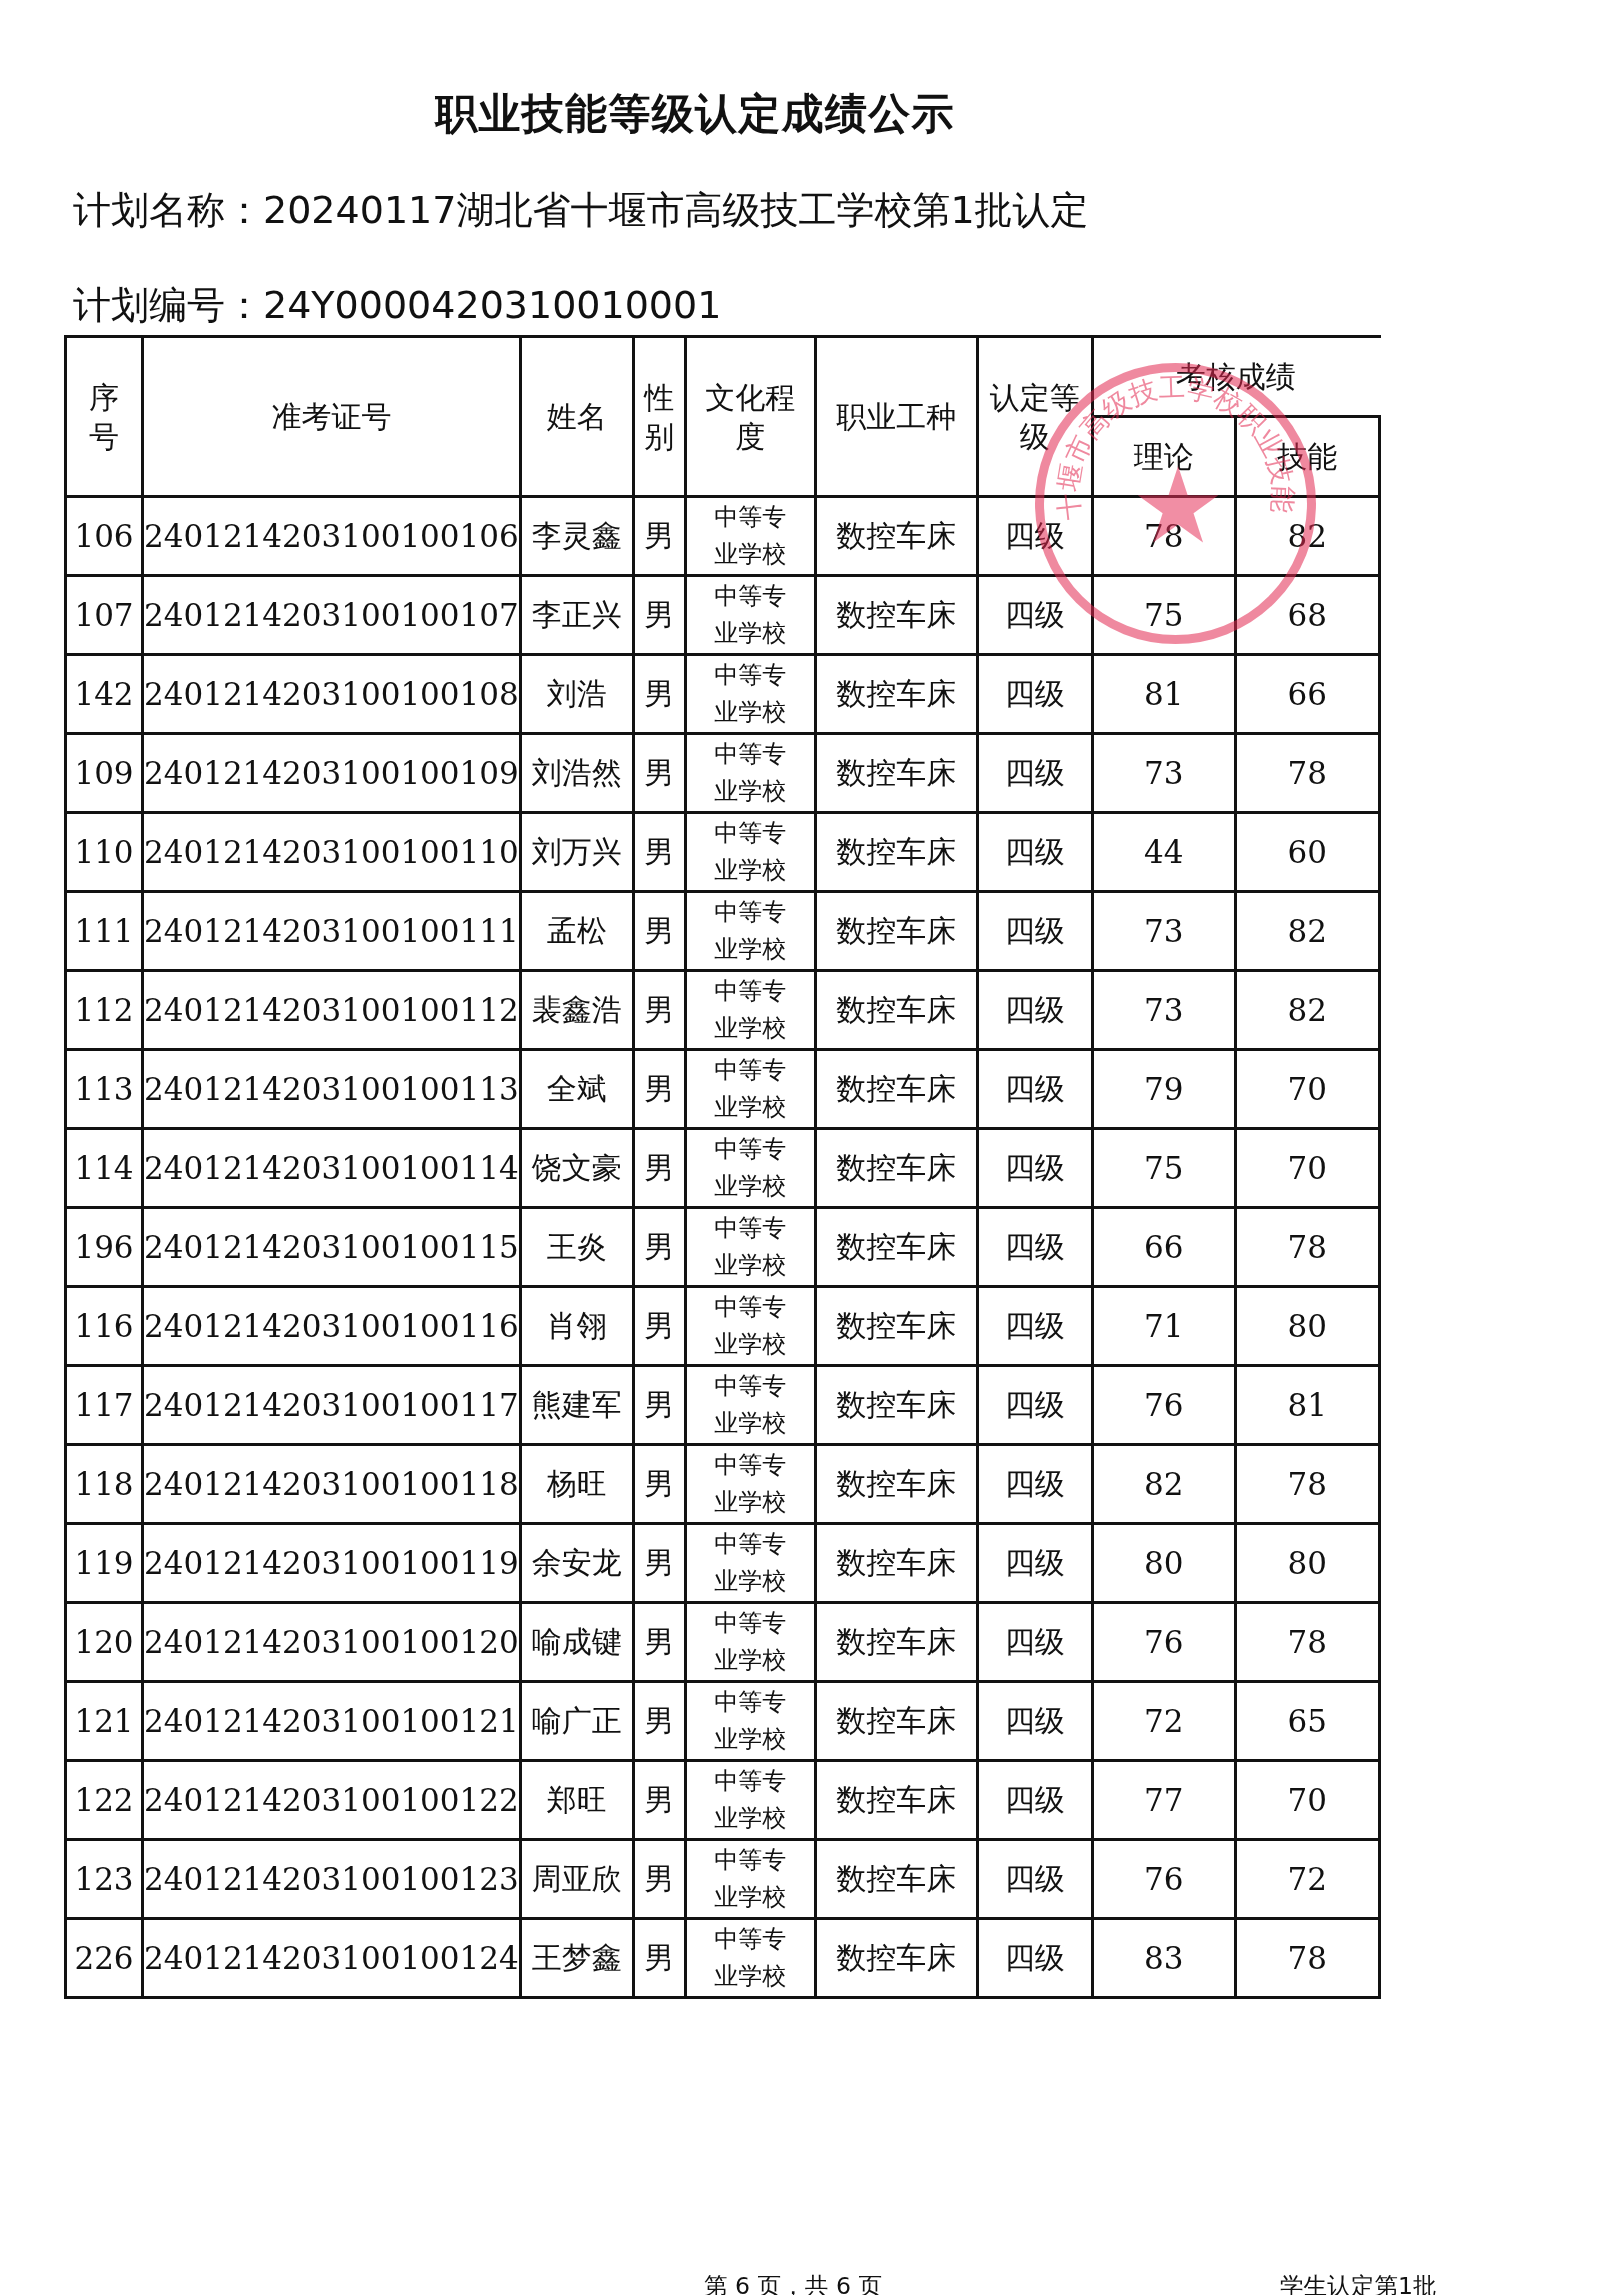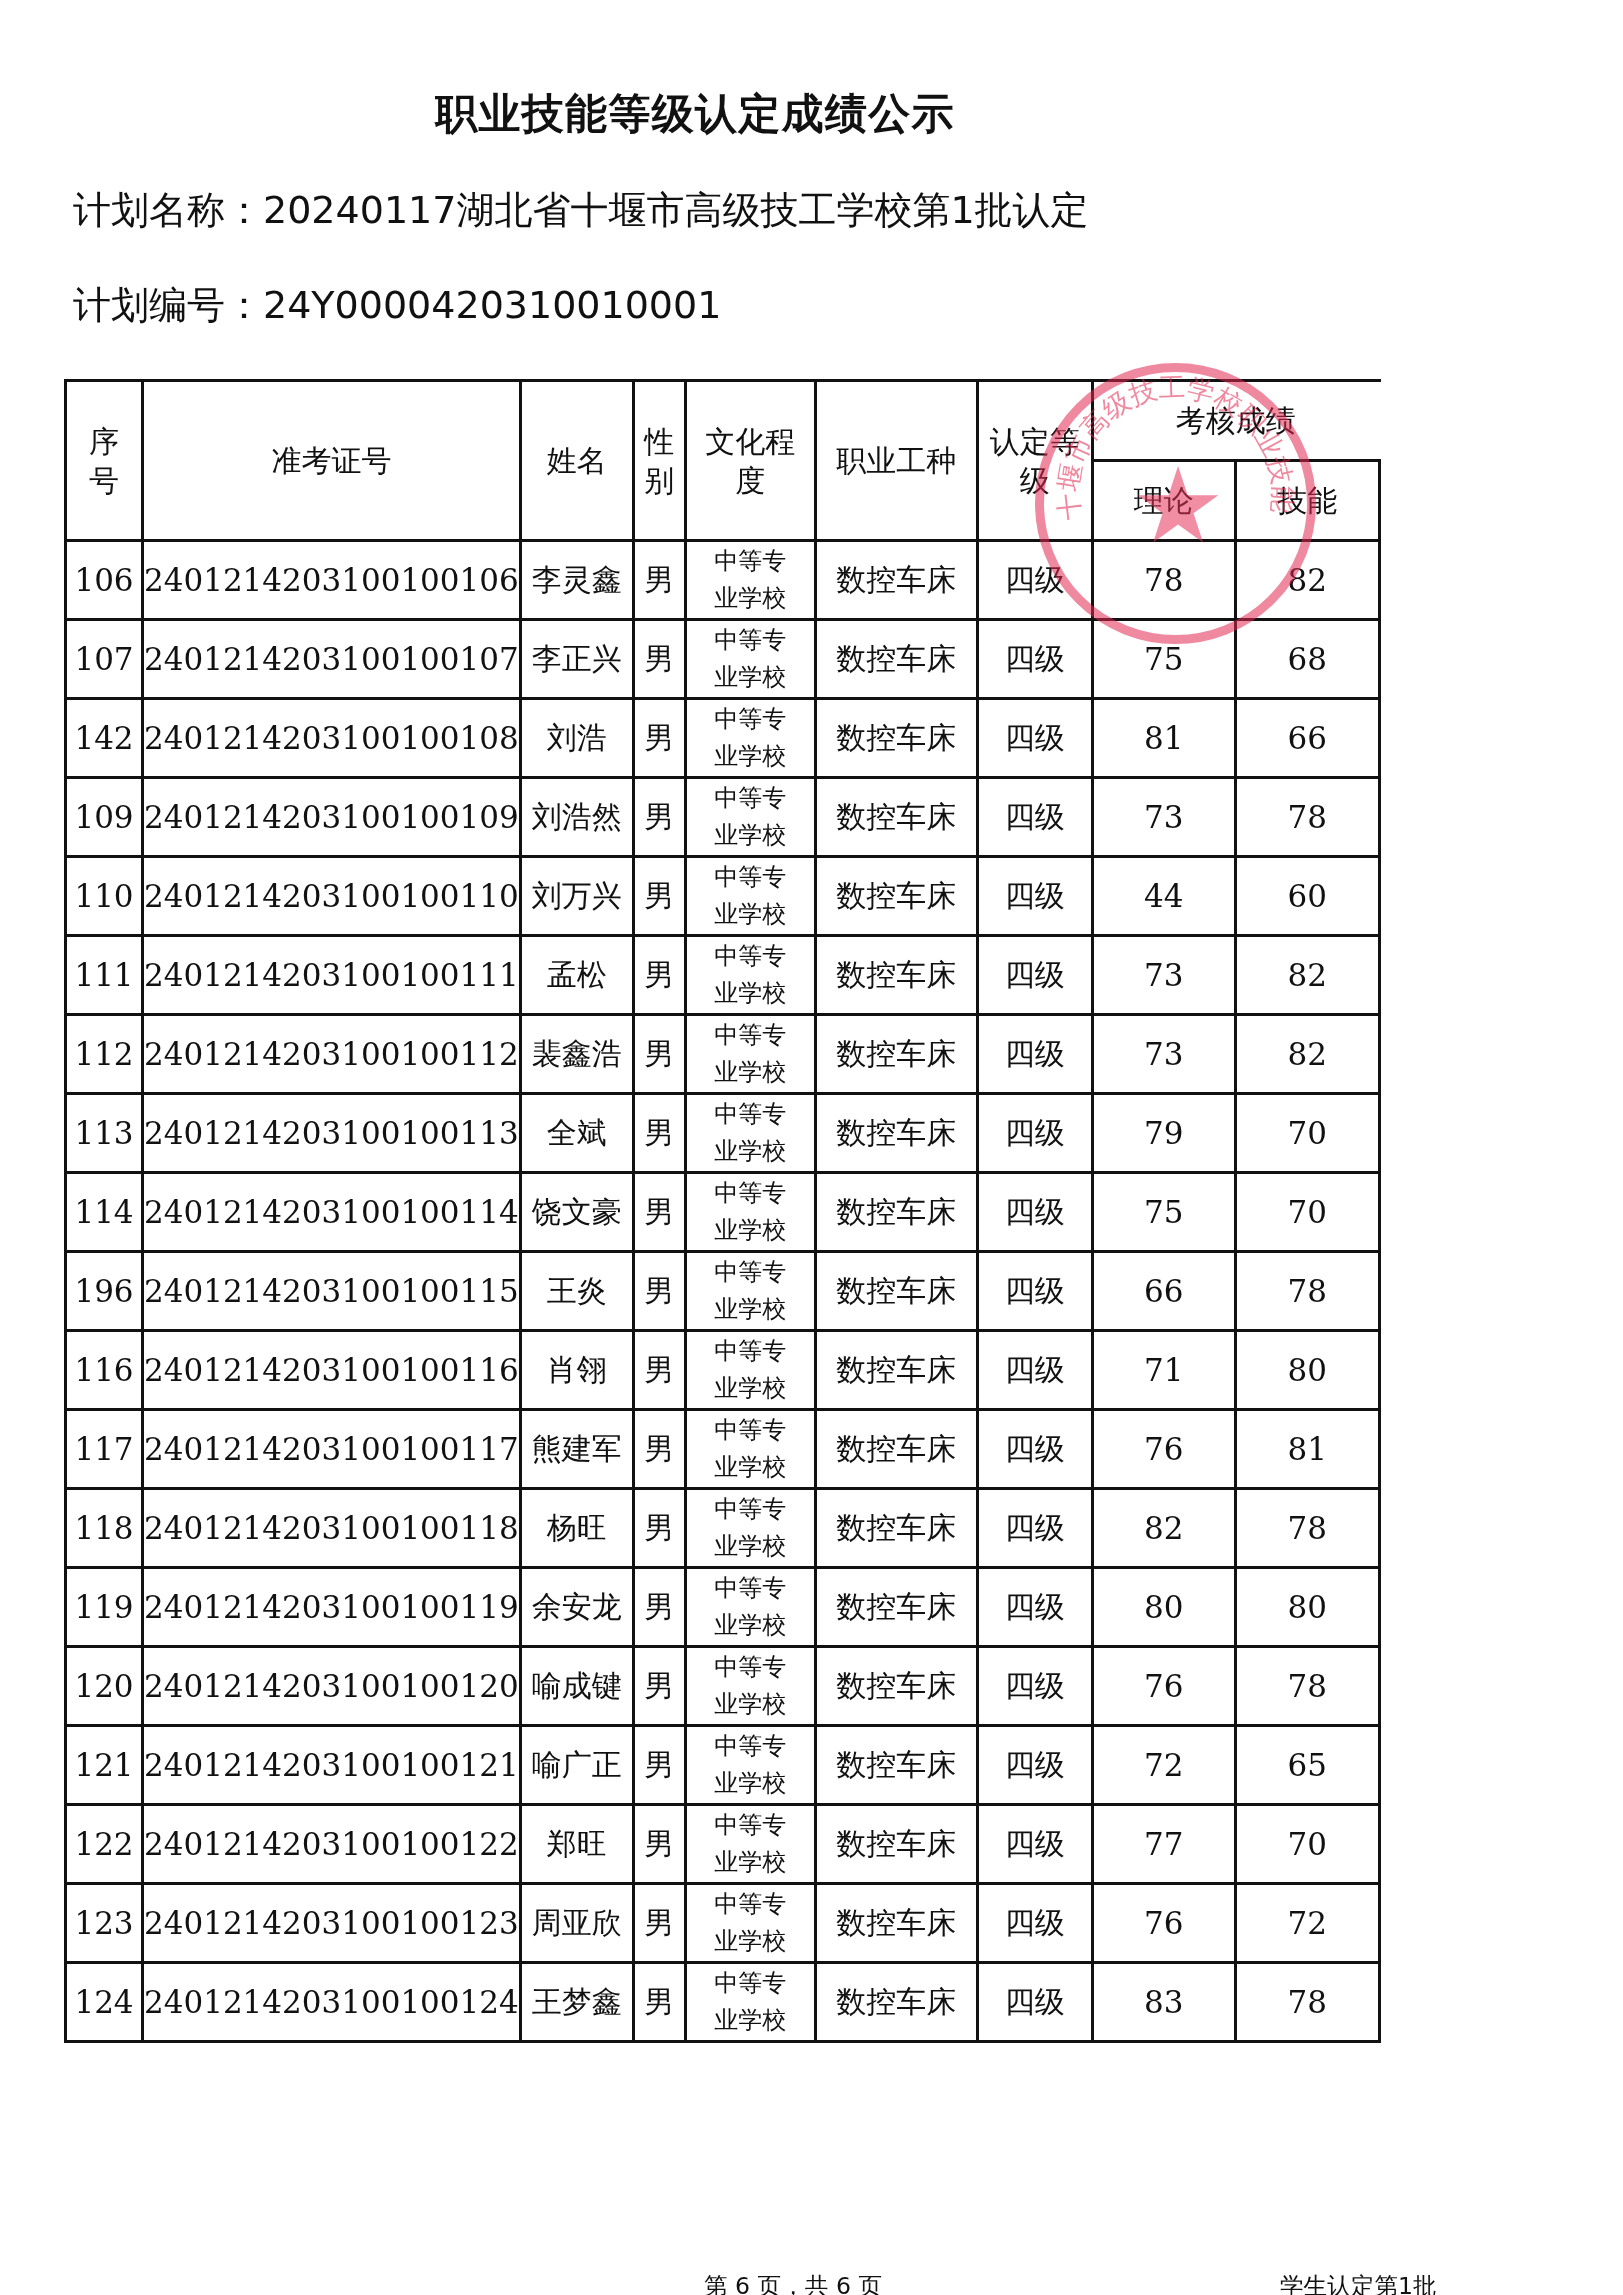--- a/index.html
+++ b/index.html
@@ -5,21 +5,21 @@
   html, body { margin:0; padding:0; background:#ffffff; }
   body { width:1623px; height:2295px; position:relative; overflow:hidden;
          font-family:"DejaVu Serif","Liberation Serif",serif; color:#111; }
   .title { position:absolute; top:77px; left:0; width:1390px; text-align:center;
            font-family:"DejaVu Sans","Liberation Sans",sans-serif; font-size:42px; font-weight:bold;
            letter-spacing:1.3px;margin-top:9px; }
   .meta { position:absolute; left:73px; font-size:38px; font-family:"DejaVu Sans","Liberation Sans",sans-serif; }
   .meta.plan-name { top:185px; }
   .meta.plan-no { top:280px; }
 
-  table.grid { position:absolute; left:64px; top:335px; border-collapse:collapse; table-layout:fixed;margin-top:44px; }
+  table.grid { position:absolute; left:64px; top:335px; border-collapse:collapse; table-layout:fixed; }
   table.grid td, table.grid th { border:3.3px solid #111; padding:0; text-align:center; vertical-align:middle;
       font-weight:normal; }
   th { font-family:"DejaVu Sans","Liberation Sans",sans-serif; font-size:30px; line-height:39px; }
   td { font-size:30px; }
   td.num { font-family:"DejaVu Serif","Liberation Serif",serif; font-size:31px; }
   td.cjk { font-family:"DejaVu Sans","Liberation Sans",sans-serif; }
   td.edu { font-family:"DejaVu Sans","Liberation Sans",sans-serif; font-size:24px; line-height:37px; }
   tr.body-row { height:79px; }
 
   .stamp { position:absolute; left:1035px; top:363px; width:281px; height:281px; border-radius:50%;
@@ -266,21 +266,21 @@
         <td class="num">2401214203100100123</td>
         <td class="cjk">周亚欣</td>
         <td class="cjk">男</td>
         <td class="edu"><span style="display: inline-block; width: 3.1em; word-break: break-all;">中等专业学校</span></td>
         <td class="cjk">数控车床</td>
         <td class="cjk">四级</td>
         <td class="num">76</td>
         <td class="num">72</td>
       </tr>
       <tr class="body-row">
-        <td class="num">124</td>
+        <td class="num">226</td>
         <td class="num">2401214203100100124</td>
         <td class="cjk">王梦鑫</td>
         <td class="cjk">男</td>
         <td class="edu"><span style="display: inline-block; width: 3.1em; word-break: break-all;">中等专业学校</span></td>
         <td class="cjk">数控车床</td>
         <td class="cjk">四级</td>
         <td class="num">83</td>
         <td class="num">78</td>
       </tr>
     </tbody>

